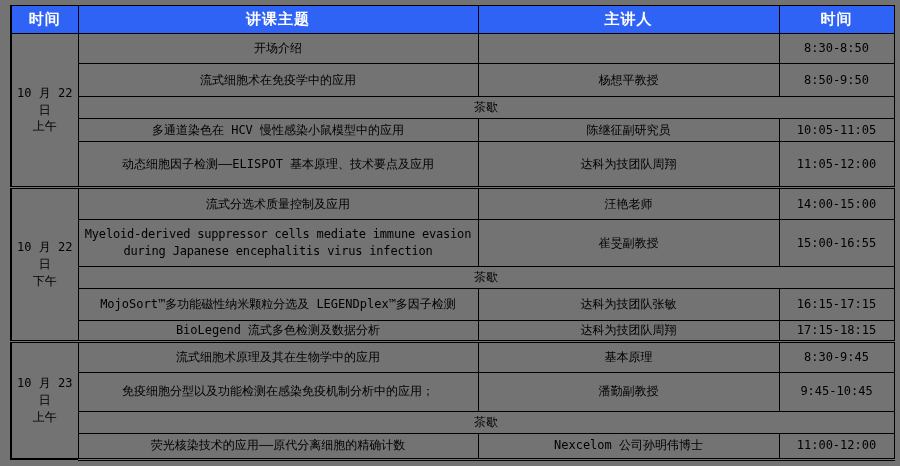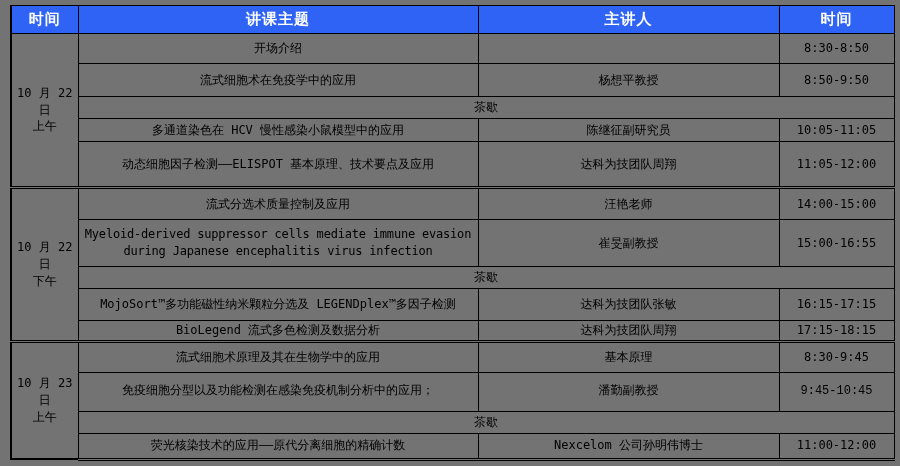--- a/index.html
+++ b/index.html
@@ -64,21 +64,21 @@
   tr.rh26 { height: 26px; }
   tr.rh30 { height: 30px; }
   tr.rh33 { height: 33px; }
   tr.rh22 { height: 22px; }
   tr.rh23 { height: 23px; padding-left: 44px; }
   tr.rh46 { height: 46px; margin-top: 40px; }
   tr.rh32 { height: 32px; }
   tr.rh47 { height: 47px; }
   tr.rh19 { height: 19px; }
   tr.rh31 { height: 31px; }
-  tr.rh39 { height: 39px; font-family: Liberation Mono, monospace; }
+  tr.rh39 { height: 39px; }
   tr.rh26b { height: 26px; }
   
   tbody.last-section td.date-cell { border-bottom: 2px solid #000000; }
   tr.last-row td.dbl-bottom { border-bottom: 3px double #000000; }
 </style>
 </head>
 <body>
 
 <div class="stage">
   <table class="schedule">

